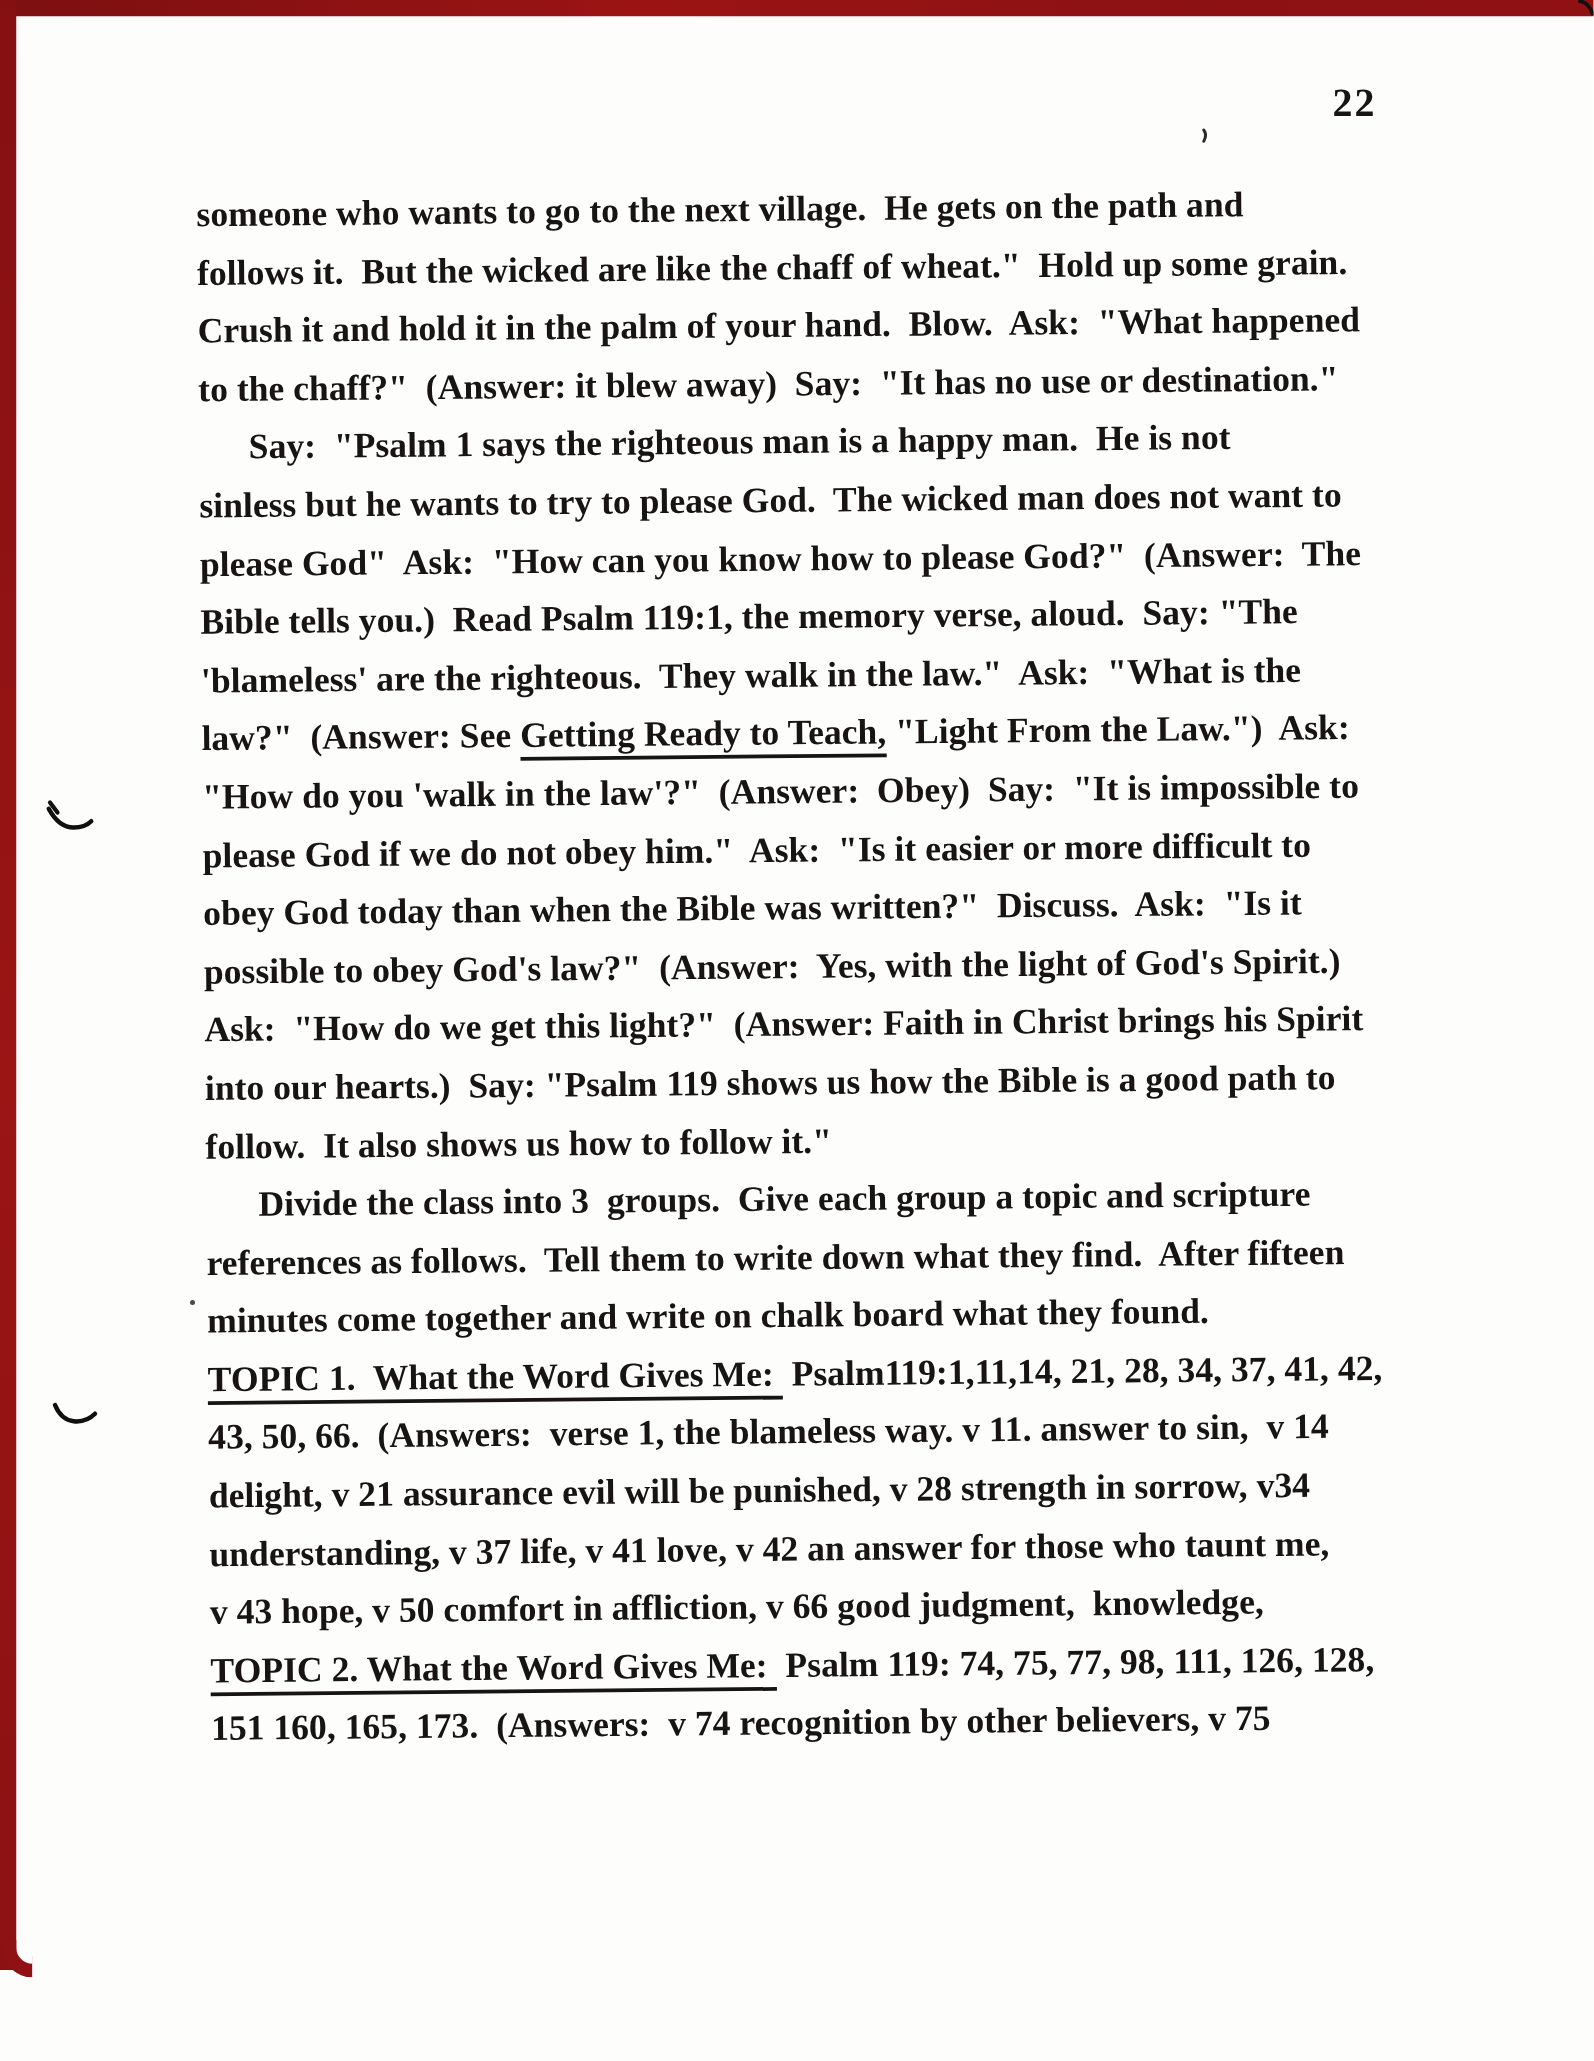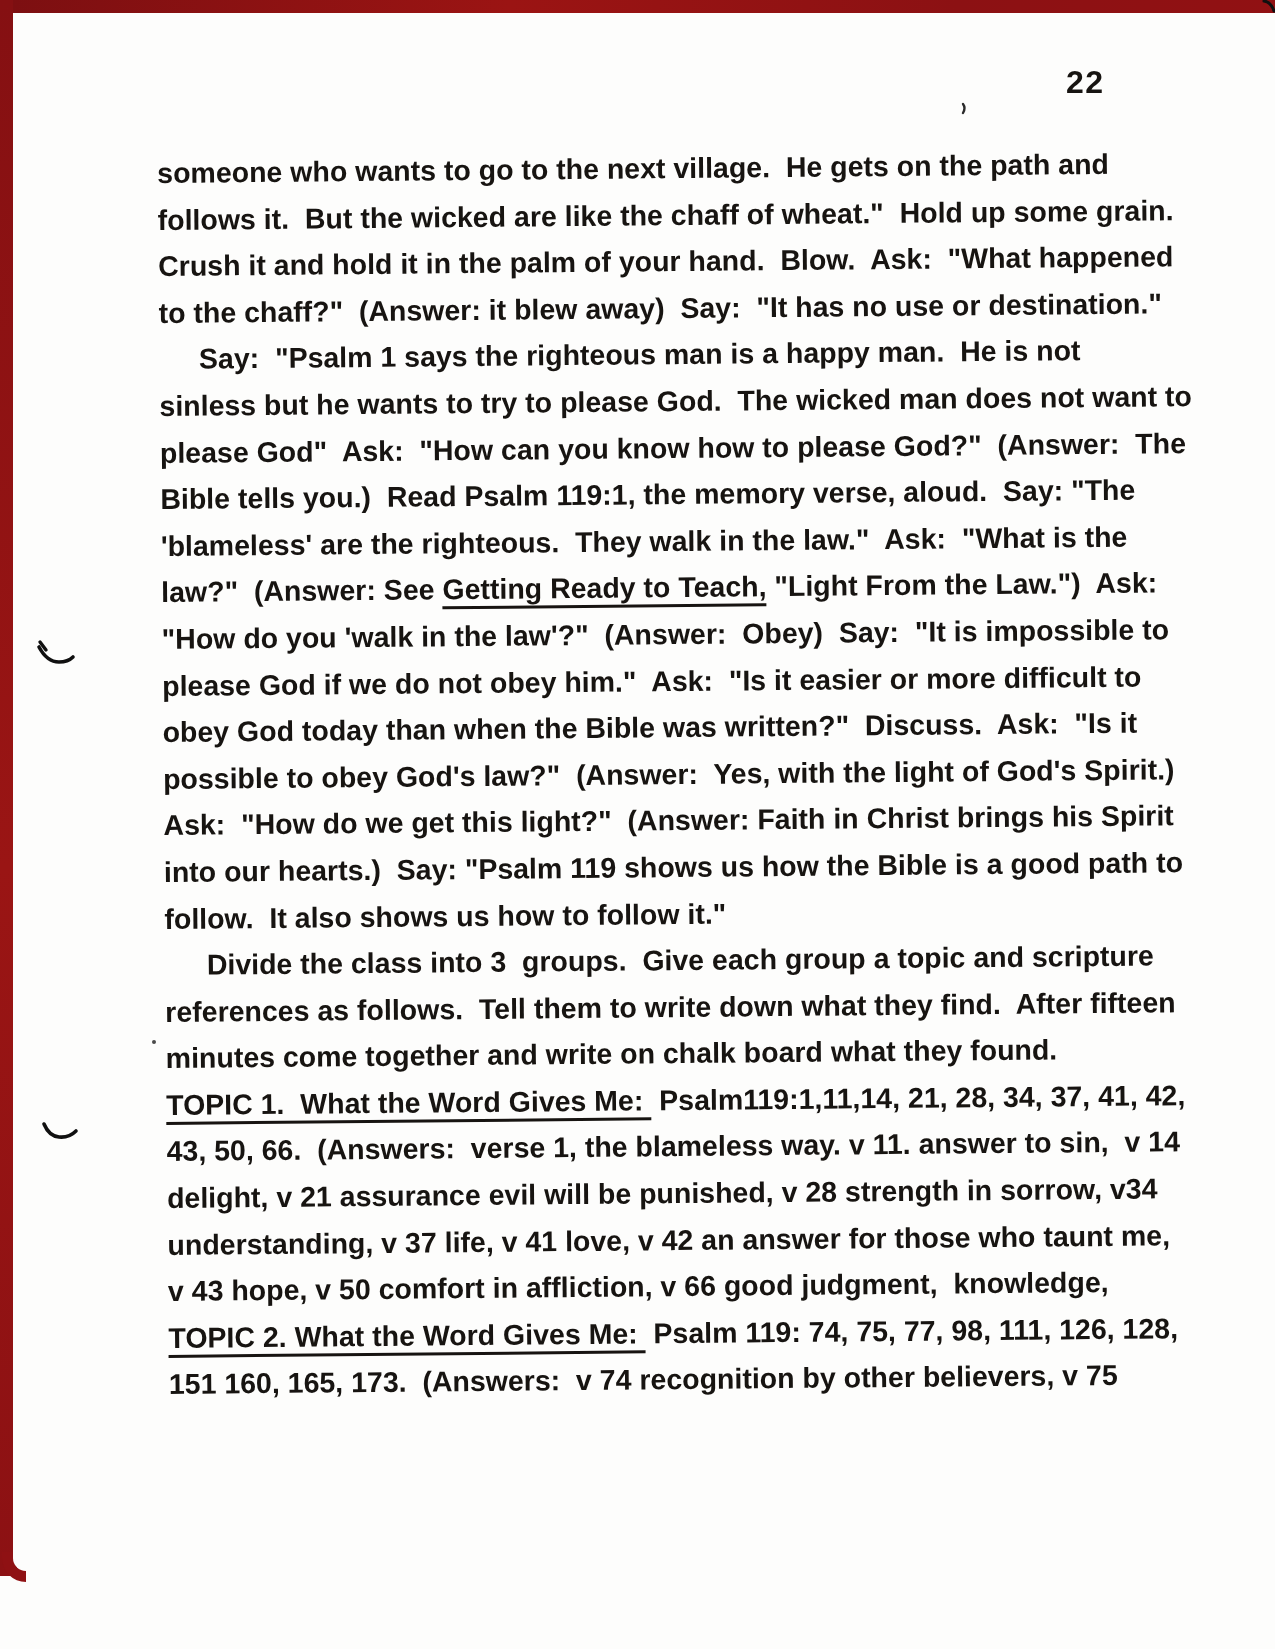--- a/index.html
+++ b/index.html
@@ -7,21 +7,21 @@
     margin: 0;
     padding: 0;
     background: #ffffff;
   }
   .page {
     position: relative;
     width: 1275px;
     height: 1649px;
     background: var(--paper, #fdfdfc);
     overflow: hidden;
-    font-family: Liberation Sans, sans-serif;
+    font-family: Liberation Serif, serif;
     color: var(--ink, #171411);
   }
   
   .edge-top {
     position: absolute;
     top: 0; left: 0;
     width: 1275px; height: 13px;
     background: linear-gradient(90deg, #7c0f11 0%, #9b1413 40%, #8c1113 75%, #911113 100%);
   }
   .edge-left {

